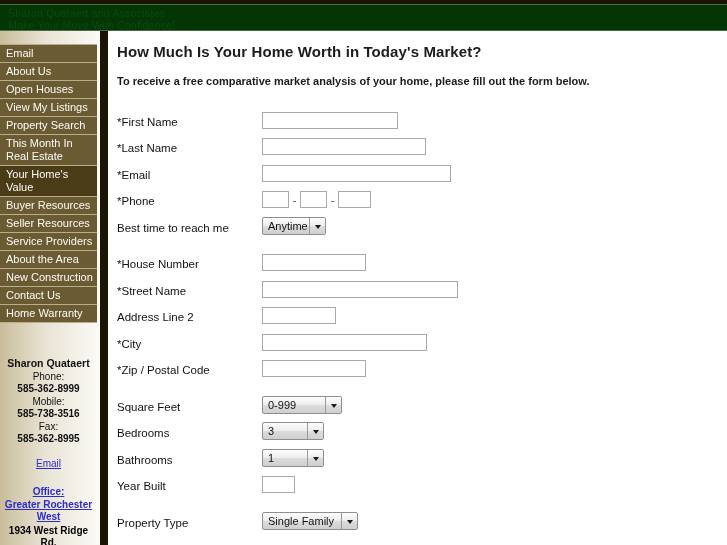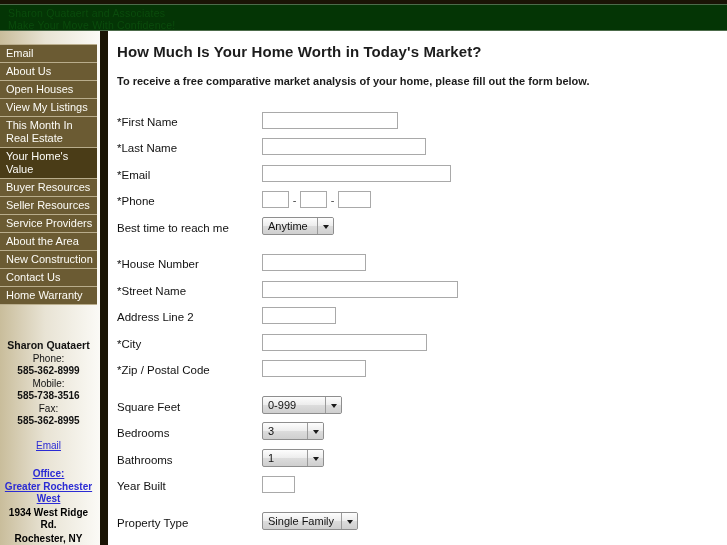--- a/index.html
+++ b/index.html
@@ -247,21 +247,21 @@
     content: "";
     position: absolute;
     left: 50%;
     top: 50%;
     margin-left: -3px;
     margin-top: -1px;
     border-left: 3px solid transparent;
     border-right: 3px solid transparent;
     border-top: 4px solid #1a1a1a;
   }
-  .sel-anytime { width: 72px; }
+  .sel-anytime { width: 64px; }
   .sel-state   { width: 124px; }
   .sel-sqft    { width: 80px; }
   .sel-bed     { width: 62px; }
   .sel-bath    { width: 62px; }
   .sel-ptype   { width: 96px; }
 </style>
 </head>
 <body>
 
 <div id="page">
@@ -273,20 +273,21 @@
 
   <div id="sidebar">
     <div id="sidebar-inner">
       <div class="nav-spacer"></div>
 
       <div class="nav">
         <a class="nav-item">Email</a>
         <a class="nav-item">About Us</a>
         <a class="nav-item">Open Houses</a>
         <a class="nav-item">View My Listings</a>
+        <a class="nav-item">Property Search</a>
         <a class="nav-item">This Month In Real Estate</a>
         <a class="nav-item active">Your Home's Value</a>
         <a class="nav-item">Buyer Resources</a>
         <a class="nav-item">Seller Resources</a>
         <a class="nav-item">Service Providers</a>
         <a class="nav-item">About the Area</a>
         <a class="nav-item">New Construction</a>
         <a class="nav-item">Contact Us</a>
         <a class="nav-item">Home Warranty</a>
       </div>

